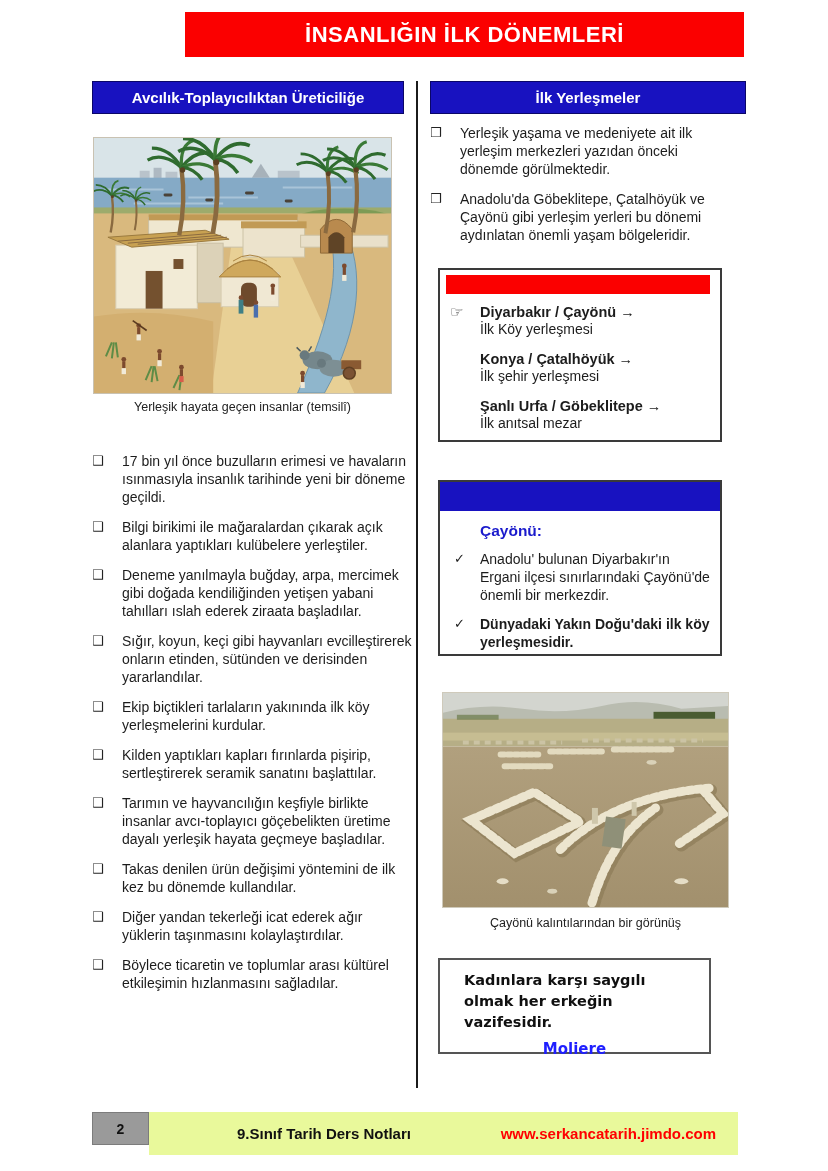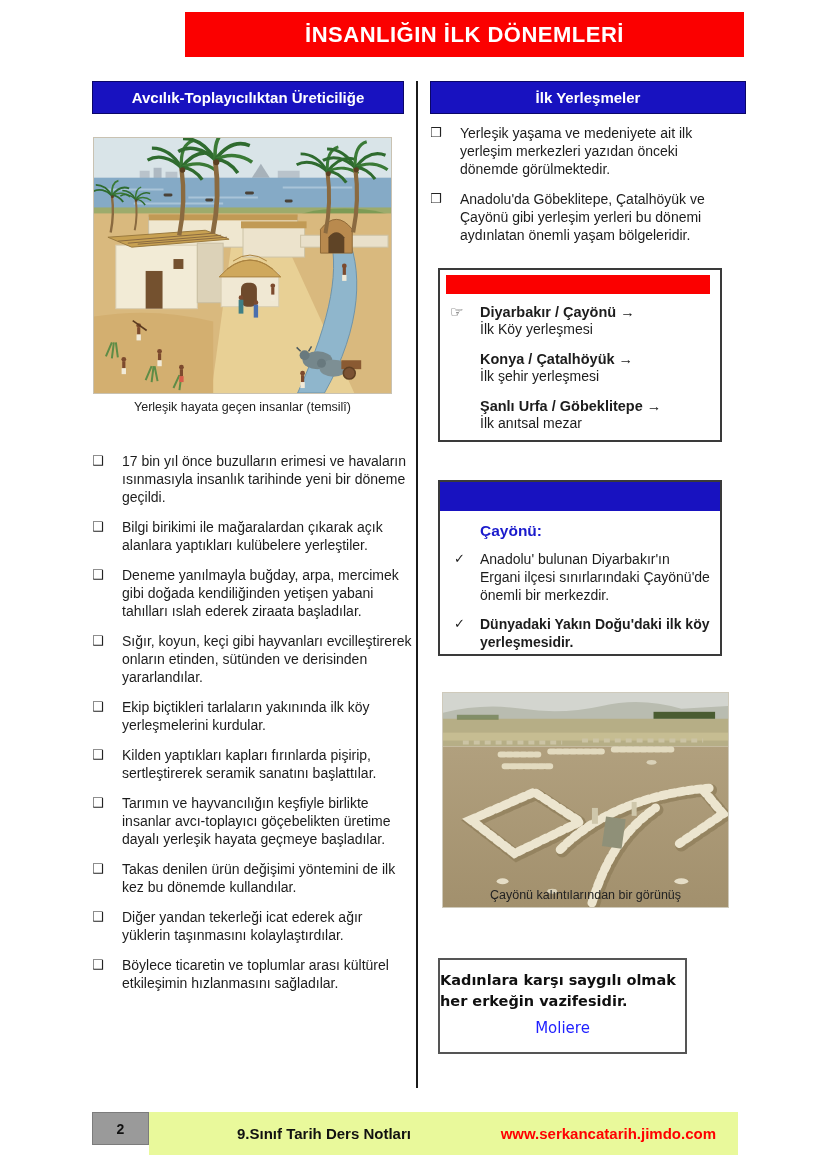--- a/index.html
+++ b/index.html
@@ -29,21 +29,21 @@
   
   figure { margin:0; }
   figure svg { display:block; width:100%; height:100%; }
   .village-figure { position:absolute; left:93px; top:137px; width:299px; height:257px;
     border:1px solid #c9c2b2; box-sizing:border-box; }
   .ruins-figure { position:absolute; left:442px; top:692px; width:287px; height:216px;
     border:1px solid #cfcabb; box-sizing:border-box; }
 
   .caption { position:absolute; font-size:12.5px; color:#222; text-align:center; }
   .village-caption { left:93px; top:400px; width:299px; }
-  .ruins-caption   { left:442px; top:888px; width:287px;text-align:center; }
+  .ruins-caption   { left:442px; top:916px; width:287px;text-align:center; }
 
   
   .bullets { position:absolute; list-style:none; margin:0; padding:0; }
   .left-bullets  { left:92px;  top:452px; width:322px; }
   .right-bullets { left:430px; top:124px; width:292px; }
   .bullet { display:flex; margin-bottom:12px; }
   .bullet-marker { flex:0 0 30px; font-family:"DejaVu Sans",sans-serif; font-size:13px;
     line-height:18px; color:#222; }
   .bullet-text { flex:1; font-size:14px; line-height:18px; }
 
@@ -62,25 +62,25 @@
   .cayonu-box { top:480px; height:176px; }
   .blue-bar { height:29px; background:#1812C0; }
   .cayonu-heading { margin:11px 0 10px 40px; color:#1A1ACC; font-weight:bold; font-size:15.5px; }
   .cayonu-items { margin:0 10px 0 14px; }
   .cayonu-item { display:flex; margin-bottom:11px; }
   .check-icon { flex:0 0 26px; font-family:"DejaVu Sans",sans-serif; font-size:13px; line-height:18px; }
   .cayonu-item .item-text { flex:1; font-size:14px; line-height:18px; }
   .cayonu-item:last-child .item-text { font-weight:bold; }
 
   
-  .quote-box { position:absolute; left:438px; top:958px; width:249px; height:96px;
-    border:2px solid #555; box-sizing:border-box; padding:10px 0 0; }
+  .quote-box { position:absolute; left:438px; top:958px; width:273px; height:96px;
+    border:2px solid #555; box-sizing:border-box; padding:10px 24px 0; }
   .quote-text { font-family:"DejaVu Sans",sans-serif; font-weight:bold; font-size:14.5px;
     line-height:21px; color:#101010; }
-  .quote-author { text-align:center; color:#1F1FFF; font-weight:normal; font-size:15px;
+  .quote-author { text-align:center; color:#1F1FFF; font-weight:bold; font-size:15px;
     font-family:"DejaVu Sans",sans-serif; margin-top:7px; }
 
   
   .page-num { position:absolute; left:92px; top:1112px; width:57px; height:33px;
     background:#9a9a9a; border:1px solid #7c7c7c; box-sizing:border-box; color:#111;
     font-weight:bold; font-size:14px; display:flex; align-items:center; justify-content:center; }
   .footer-bar { position:absolute; left:149px; top:1112px; width:589px; height:43px;
     background:#E9F99B; display:flex; align-items:center; justify-content:space-between;
     padding:0 22px 0 88px; box-sizing:border-box; }
   .footer-title { font-weight:bold; font-size:15px; color:#111; }

